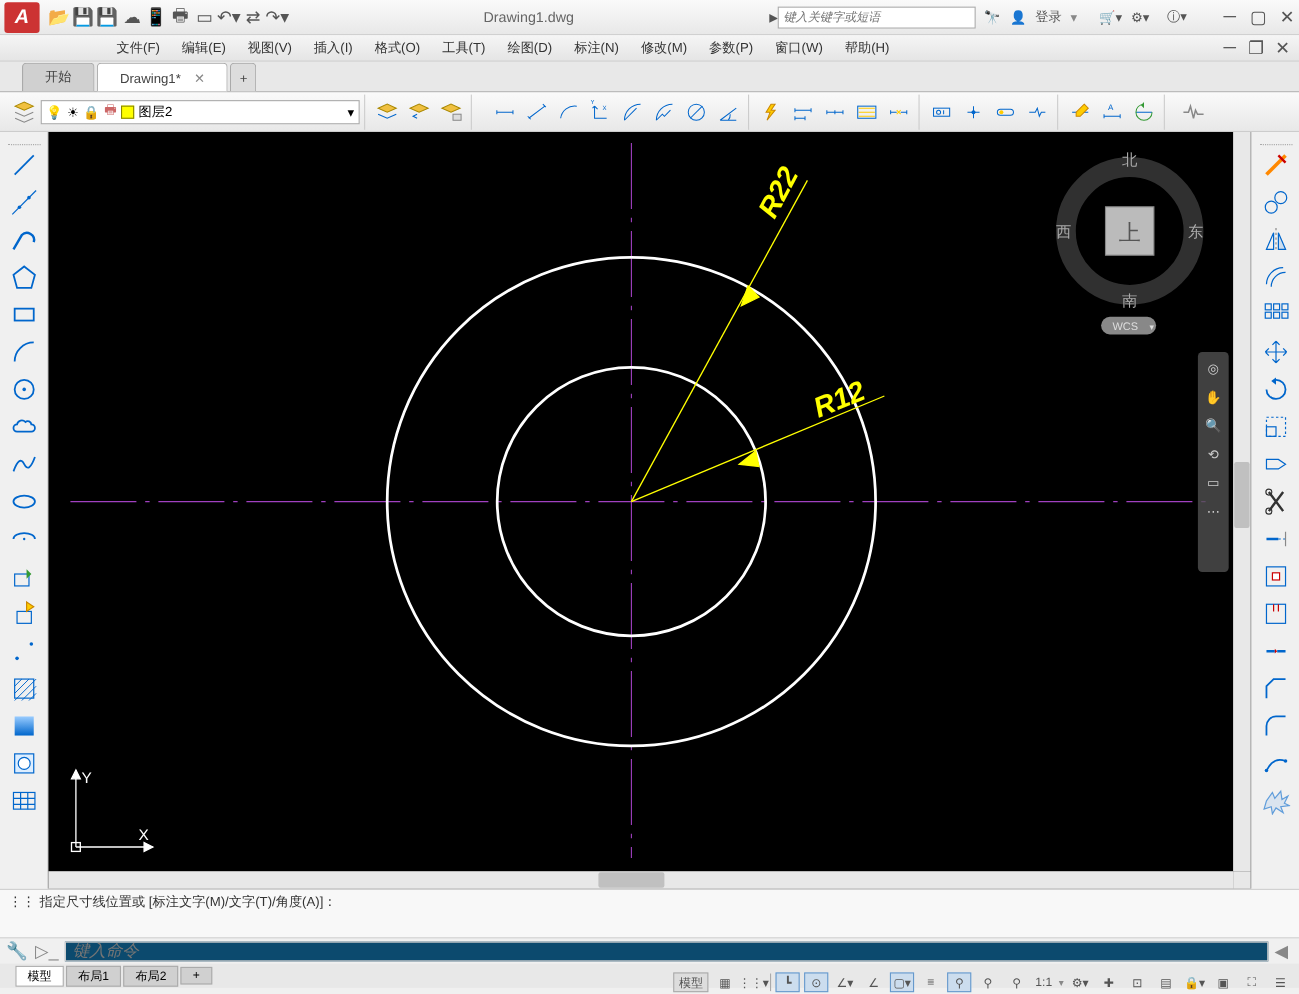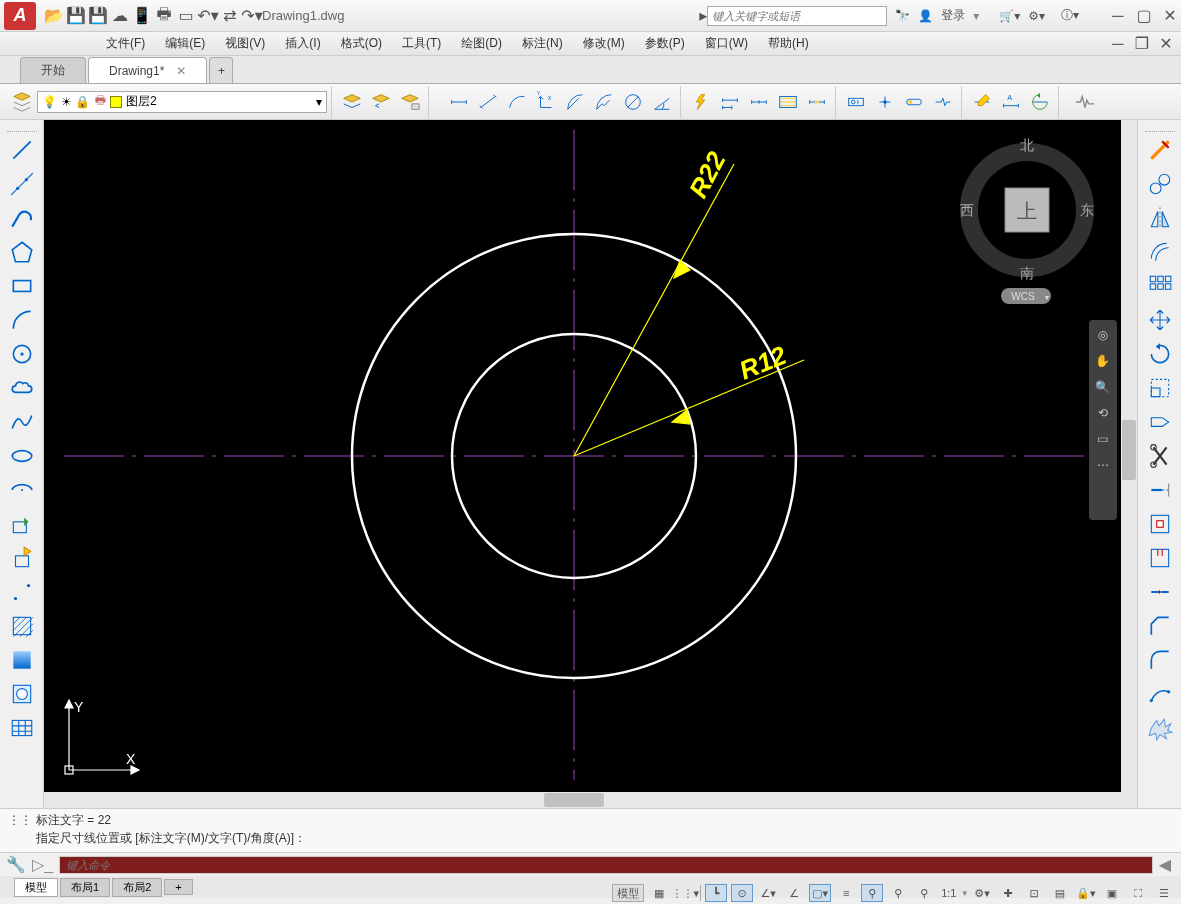--- a/index.html
+++ b/index.html
@@ -1,21 +1,21 @@
 <!DOCTYPE html>
 <html><head>
 <meta charset="utf-8">
 <style>
 * { margin:0; padding:0; box-sizing:border-box; font-family:"Microsoft YaHei", Arial, sans-serif; }
 body { width:1181px; height:904px; background:#f0f0f0; overflow:hidden; position:relative; }
 .titlebar { height:32px; background:linear-gradient(#fafafa,#e8e8e8); display:flex; align-items:center; border-bottom:1px solid #ccc; }
 .app-logo { width:32px; height:28px; margin:2px 4px; background:#c33; color:#fff; font-weight:bold; font-style:italic; display:flex; align-items:center; justify-content:center; font-size:18px; border-radius:3px; }
 .qat { display:flex; gap:2px; margin-left:4px; }
 .qat-btn { width:20px; height:20px; display:flex; align-items:center; justify-content:center; color:#555; cursor:pointer; }
-.doc-title { flex:1; color:#666; font-size:13px; }
+.doc-title { flex:1; text-align:center; color:#666; font-size:13px; }
 .search-box { width:180px; height:20px; border:1px solid #aaa; background:#fff; font-size:11px; padding:0 4px; color:#999; font-style:italic; }
 .title-right { display:flex; align-items:center; gap:8px; margin:0 8px; color:#555; font-size:12px; }
 .win-btns { display:flex; gap:4px; margin-left:20px; }
 .win-btn { width:22px; height:18px; display:flex; align-items:center; justify-content:center; color:#555; cursor:pointer; }
 .menubar { height:24px; background:linear-gradient(#f5f5f5,#e5e5e5); display:flex; align-items:center; padding-left:96px; border-bottom:1px solid #ccc; position:relative; }
 .menu-item { padding:0 10px; font-size:12px; color:#333; cursor:pointer; }
 .mdi-btns { position:absolute; right:4px; display:flex; gap:2px; }
 .tabbar { height:28px; background:#e8e8e8; display:flex; align-items:flex-end; border-bottom:1px solid #aaa; padding-left:20px; }
 .doc-tab { height:26px; padding:0 20px; background:#d0d0d0; border:1px solid #aaa; border-bottom:none; border-radius:4px 4px 0 0; margin-right:2px; display:flex; align-items:center; font-size:12px; color:#444; cursor:pointer; position:relative; }
 .doc-tab.active { background:#fff; }
@@ -37,21 +37,21 @@
 .scrollbar-v { position:absolute; right:0; top:0; width:16px; height:calc(100% - 16px); background:#e8e8e8; }
 .scrollbar-h { position:absolute; left:0; bottom:0; height:16px; width:calc(100% - 16px); background:#e8e8e8; }
 .sb-thumb-v { position:absolute; width:14px; height:60px; background:#c0c0c0; left:1px; top:300px; border-radius:2px; }
 .sb-thumb-h { position:absolute; height:14px; width:60px; background:#c0c0c0; top:1px; left:500px; border-radius:2px; }
 .sb-corner { position:absolute; right:0; bottom:0; width:16px; height:16px; background:#e8e8e8; }
 .viewcube { position:absolute; right:30px; top:10px; width:160px; height:180px; pointer-events:none; }
 .nav-widget { position:absolute; right:20px; top:200px; width:28px; height:200px; background:rgba(80,80,80,.8); border-radius:4px; display:flex; flex-direction:column; align-items:center; gap:8px; padding:6px 0; }
 .nav-widget div { width:18px; height:18px; color:#ccc; font-size:12px; display:flex; align-items:center; justify-content:center; }
 .cmd-area { height:44px; background:#f8f8f8; border-top:1px solid #ccc; font-size:12px; color:#333; padding:2px 36px; line-height:1.5; font-family:Consolas,monospace; position:relative; }
 .cmd-input-row { height:24px; background:#f0f0f0; border-top:1px solid #ccc; display:flex; align-items:center; padding:0 6px; gap:6px; }
-.cmd-input { flex:1; background:#7f1d1d; border:1px solid #ccc; height:18px; font-size:11px; padding:0 6px; font-style:italic; color:#999; }
+.cmd-input { flex:1; background:#0c4a6e; border:1px solid #ccc; height:18px; font-size:15px; padding:0 6px; font-style:italic; color:#999; }
 .layout-tabs { height:22px; background:#e8e8e8; display:flex; align-items:center; padding-left:14px; gap:2px; }
 .layout-tab { padding:1px 10px; background:#d0d0d0; border:1px solid #aaa; font-size:11px; cursor:pointer; }
 .layout-tab.active { background:#fff; }
 .statusbar { position:absolute; bottom:0; right:6px; height:22px; display:flex; align-items:center; gap:4px; }
 .status-btn { width:22px; height:18px; display:flex; align-items:center; justify-content:center; color:#555; cursor:pointer; font-size:11px; }
 .status-btn.on { background:#cde; border:1px solid #69c; }
 .dim-text { font-family:Arial; font-size:26px; font-style:italic; fill:#ffff00; font-weight:bold; }
 .grip { width:8px; background:#e0e0e0; border-left:1px dotted #999; }
 </style>
 </head>
@@ -578,21 +578,20 @@
     <div class="pal-btn">
         <svg viewBox="0 0 24 24">
           <path d="M4 12l5-7 2 5 5-6 1 7 5-3-3 6 4 2-7 1 2 5-6-4-3 5-1-6-6 2z" fill="#cde" stroke="#06c" opacity="0.6"></path>
         </svg>
       </div>
   </div>
 </div>
 
 <div class="cmd-area">
   <div style="position:absolute;left:8px;top:2px">⋮⋮</div>
-  <div>标注文字 =  22</div>
   <div>指定尺寸线位置或 [标注文字(M)/文字(T)/角度(A)]：</div>
 </div>
 <div class="cmd-input-row">
   <span style="color:#888">🔧</span>
   <span style="color:#888">▷_</span>
   <input class="cmd-input" placeholder="键入命令" style="">
   <span style="color:#888;margin-right:4px">◀</span>
 </div>
 
 <div class="layout-tabs">

